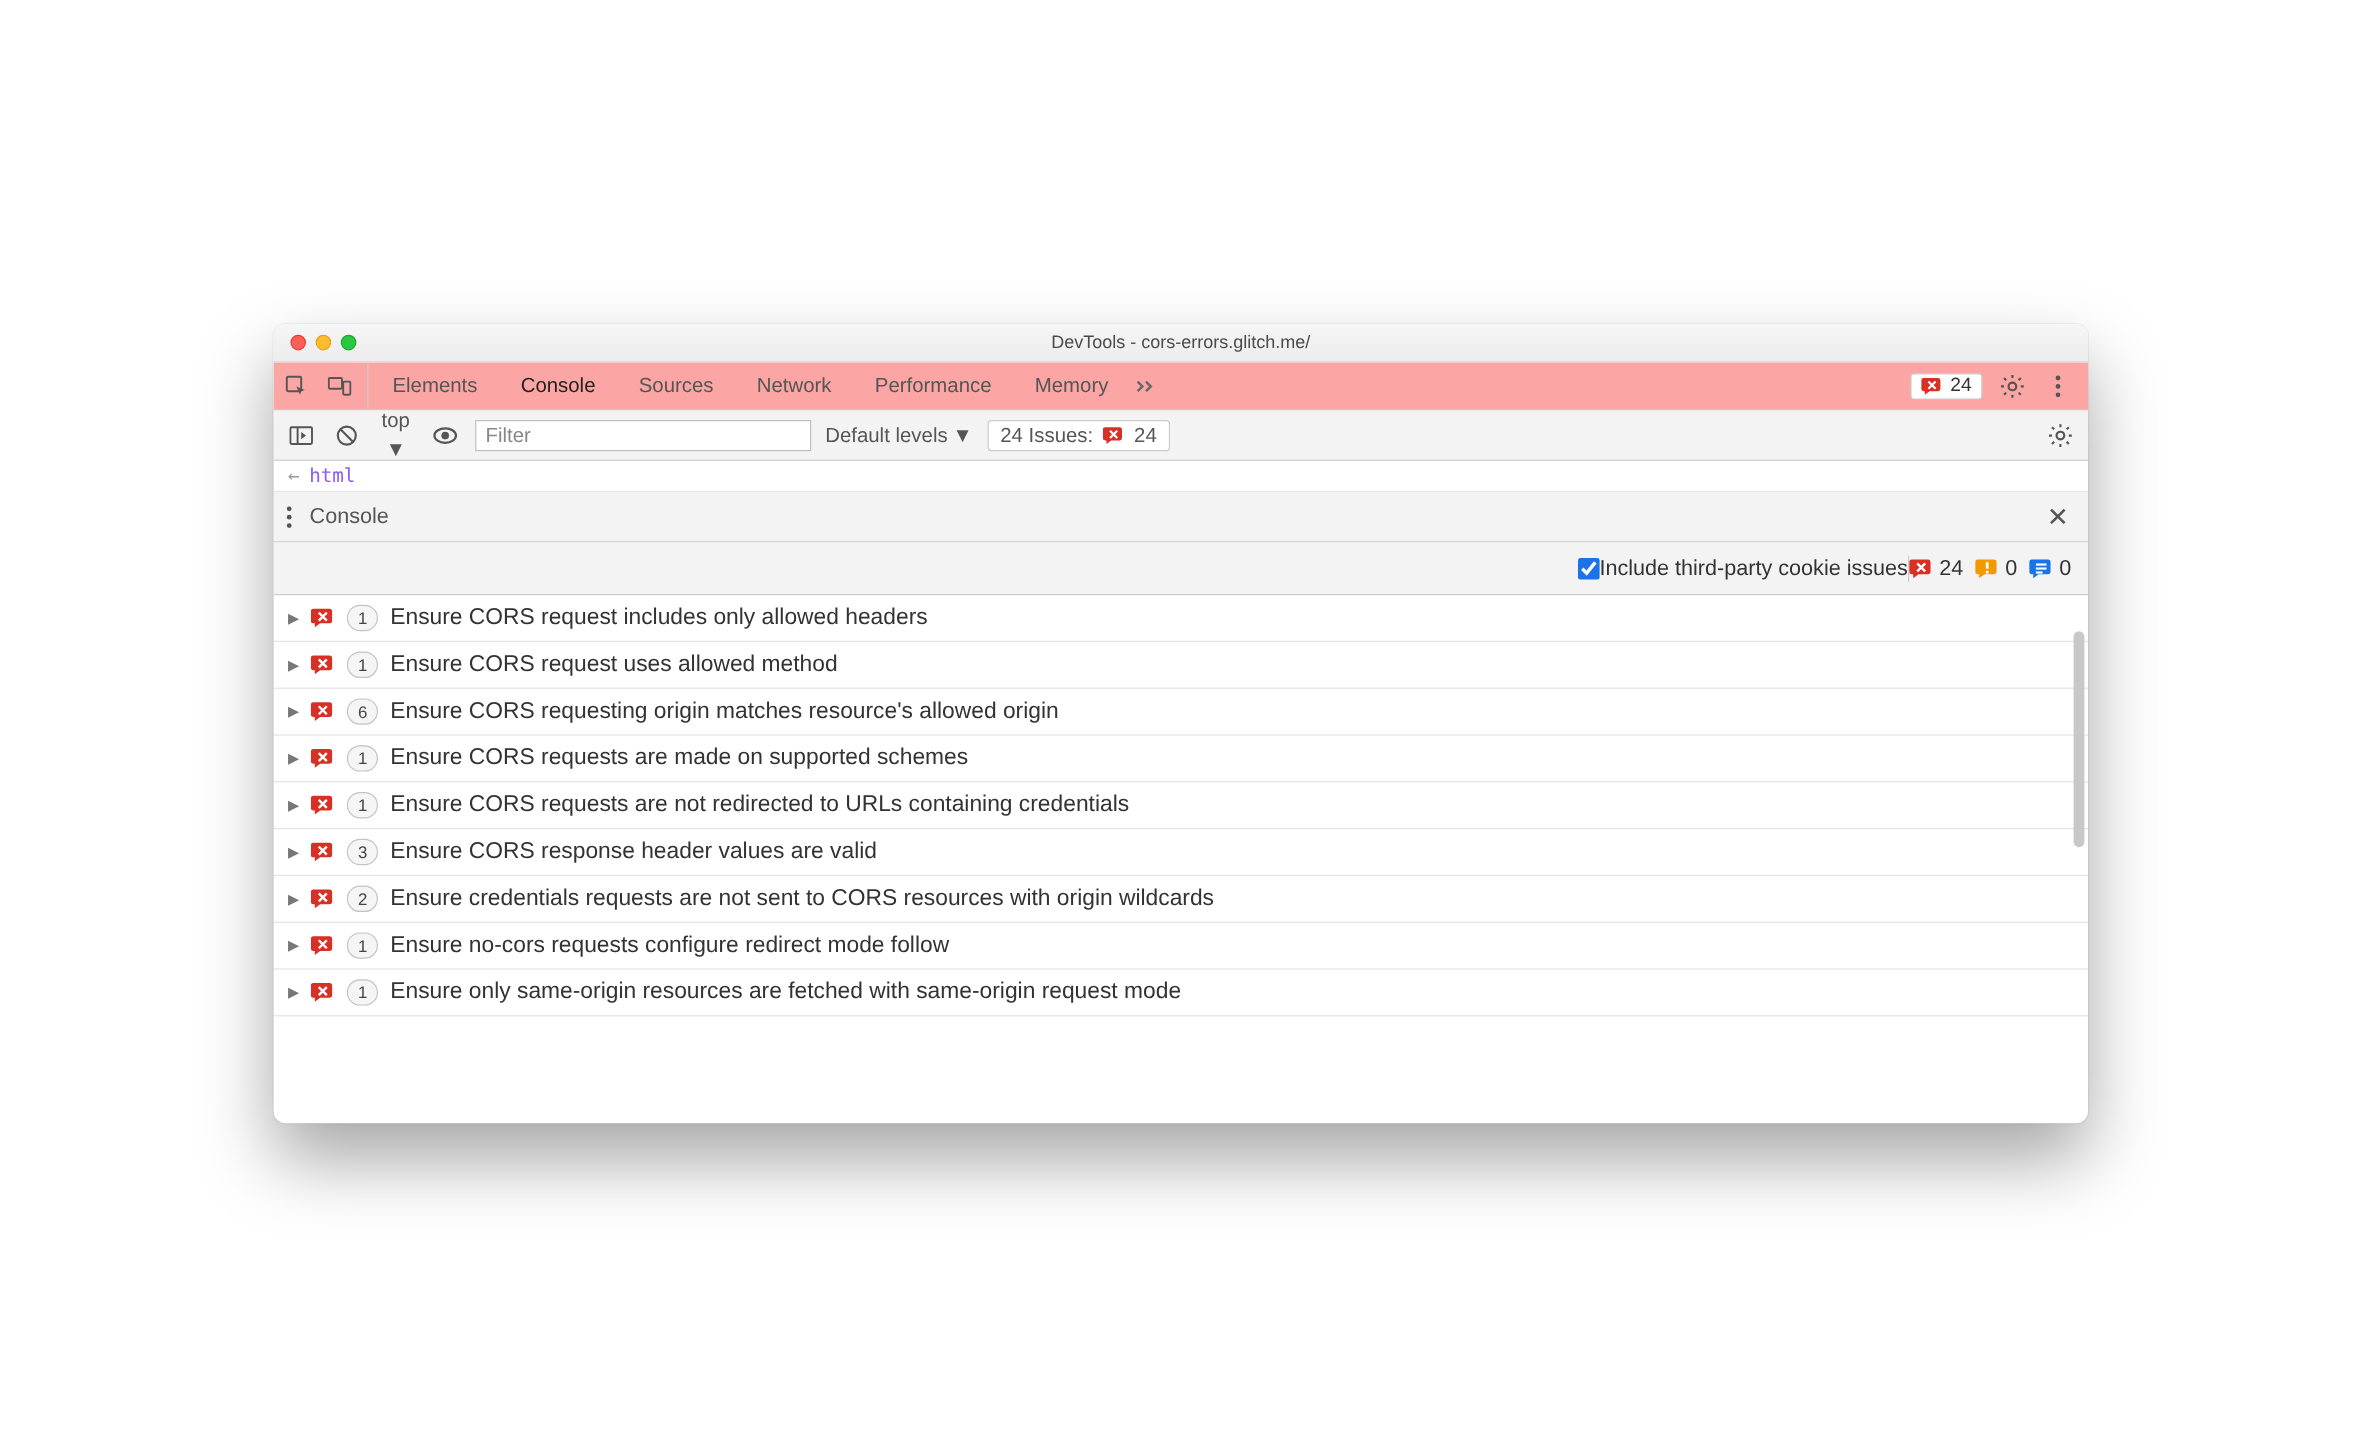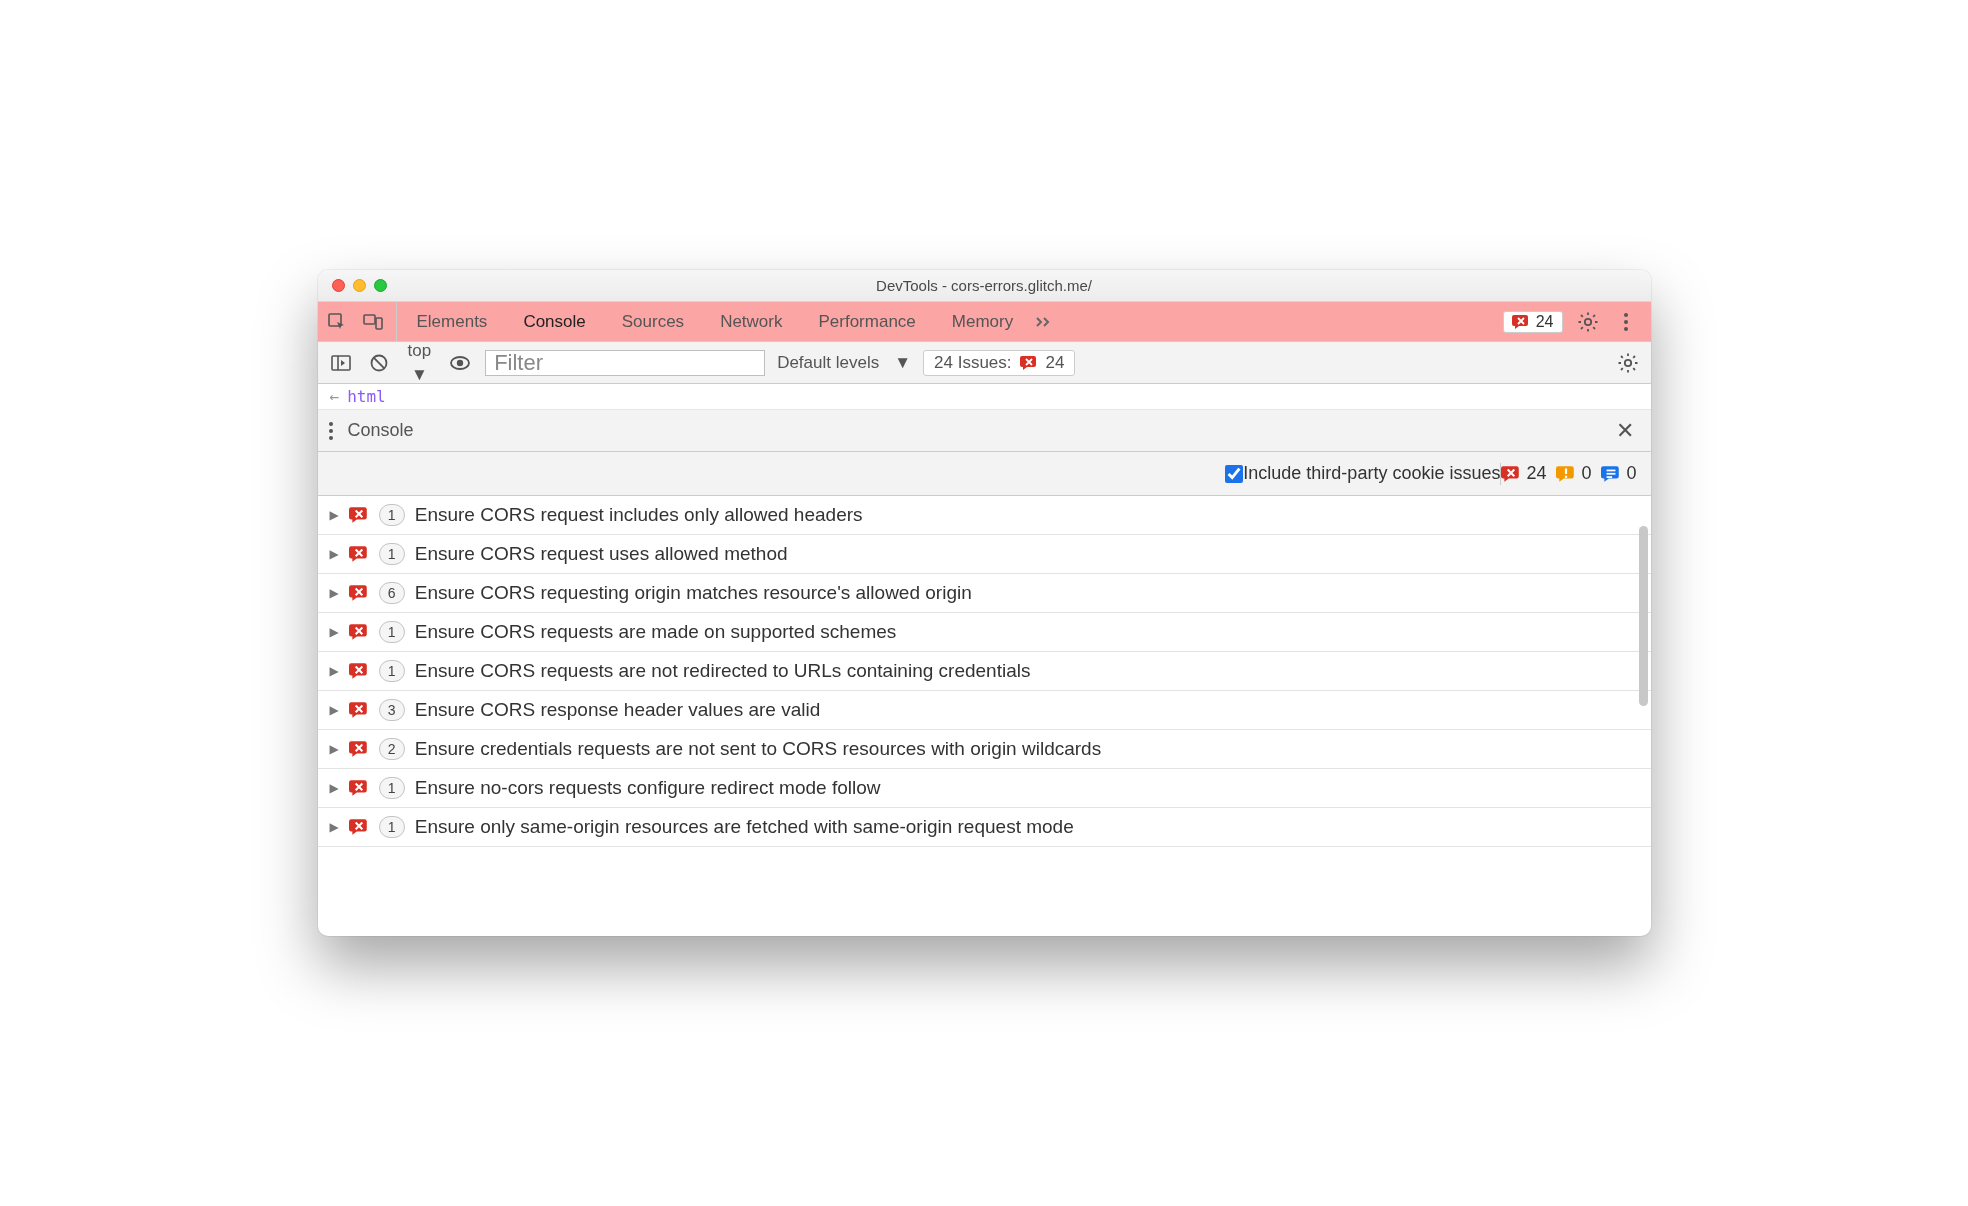--- a/index.html
+++ b/index.html
@@ -5,21 +5,21 @@
   * { box-sizing: border-box; margin: 0; padding: 0; }
   body {
     font-family: -apple-system, BlinkMacSystemFont, "Segoe UI", Helvetica, Arial, sans-serif;
     background: #fff;
     display: flex;
     align-items: center;
     justify-content: center;
     min-height: 100vh;
   }
   .window {
-    width: 1333px;
+    width: 1512px;
     background: #fff;
     border-radius: 10px;
     box-shadow: 0 30px 60px rgba(0,0,0,0.35), 0 0 0 1px rgba(0,0,0,0.05);
     overflow: hidden;
   }
   
   .titlebar {
     height: 32px;
     background: linear-gradient(#f6f6f6,#ececec);
     border-bottom: 1px solid #d7d7d7;
@@ -66,24 +66,24 @@
     align-items:center;
     padding: 0 10px;
     gap: 12px;
     font-size:17px;
     color:#555;
   }
   .icon-btn { width:26px; height:26px; display:flex; align-items:center; justify-content:center; color:#555; cursor:pointer;}
   .ctx-select { display:flex; align-items:center; gap:4px; padding:2px 4px; cursor:pointer;flex-direction:column;}
   .filter-input {
     width:280px; height:26px; border:1px solid #bfbfbf; background:#fff;
-    font-size:22px; padding:0 8px; color:#333;
+    font-size:17px; padding:0 8px; color:#333;
   }
   .filter-input::placeholder{color:#888;}
-  .levels { display:flex; align-items:center; gap:15px; cursor:pointer;}
+  .levels { display:flex; align-items:center; gap:4px; cursor:pointer;}
   .issues-pill {
     display:flex; align-items:center; gap:8px; border:1px solid #ccc;
     border-radius:3px; background:#fff; padding:2px 10px; cursor:pointer;
   }
   
   .hint-row { height:26px; display:flex; align-items:center; padding:0 12px; font-family: Menlo, monospace; font-size:16px; color:#999; border-bottom:1px solid #e6e6e6; gap:8px;}
   .hint-row .kw { color:#8b5cf6; }
   
   .drawer-header {
     height:42px; background:#f3f3f3; border-bottom:1px solid #ccc;

